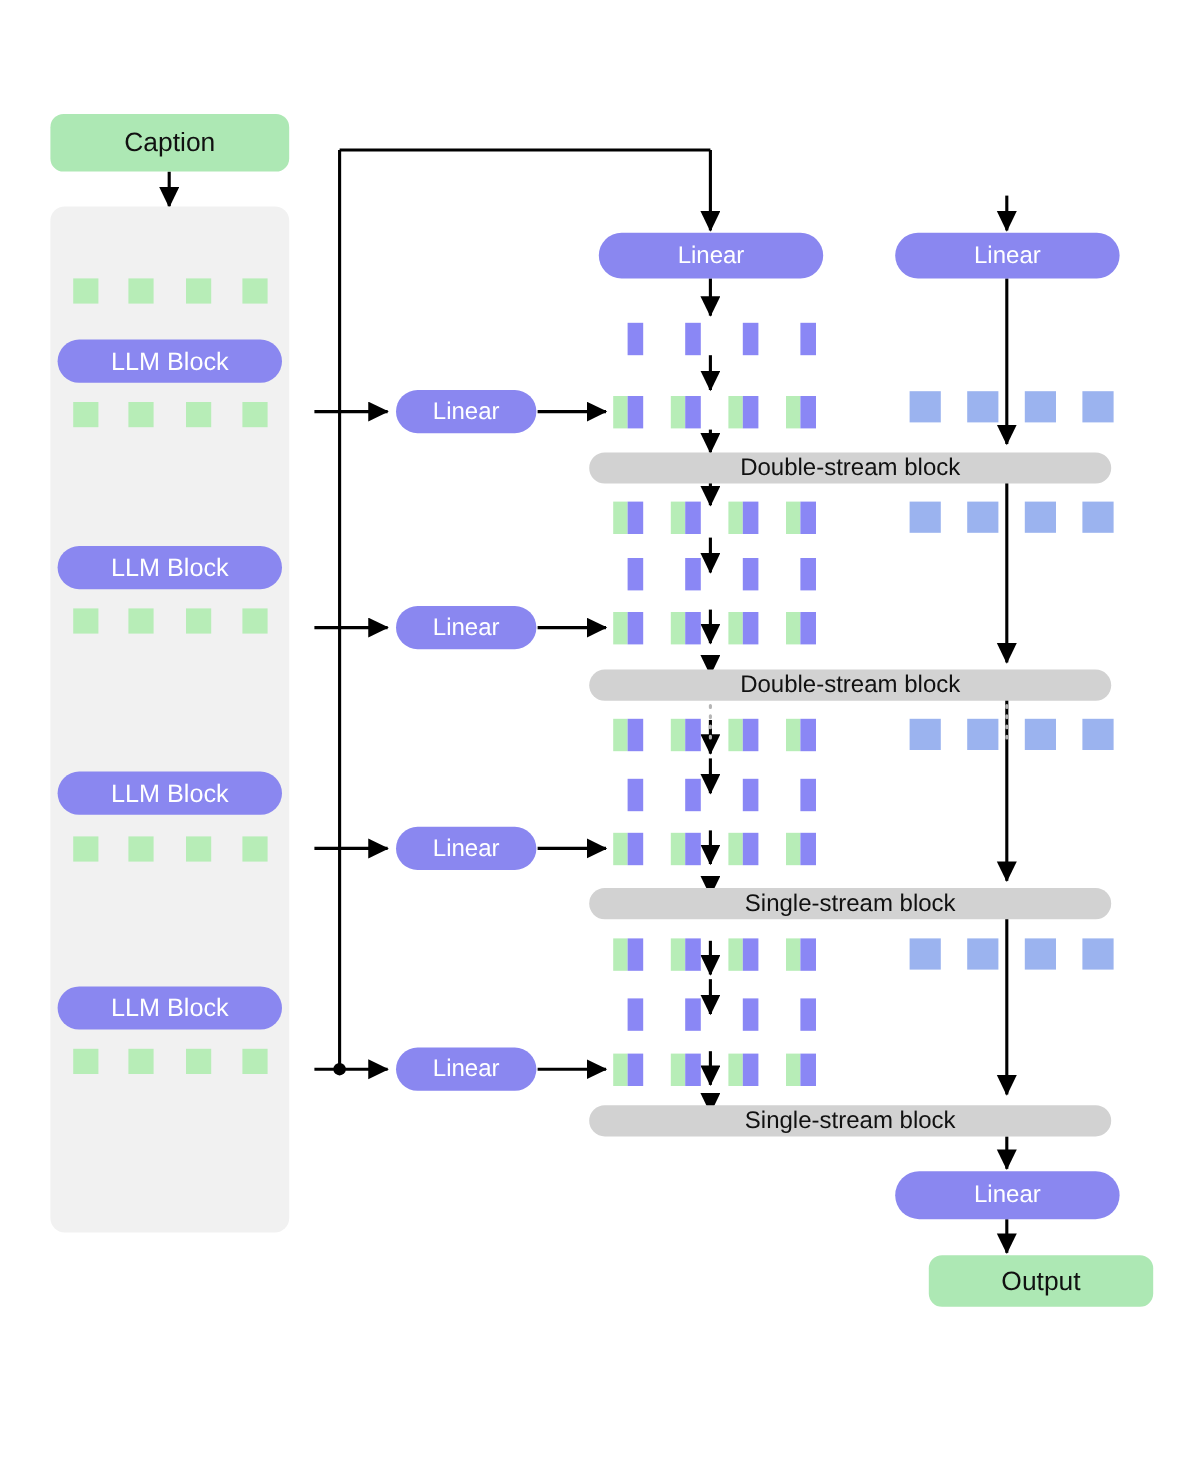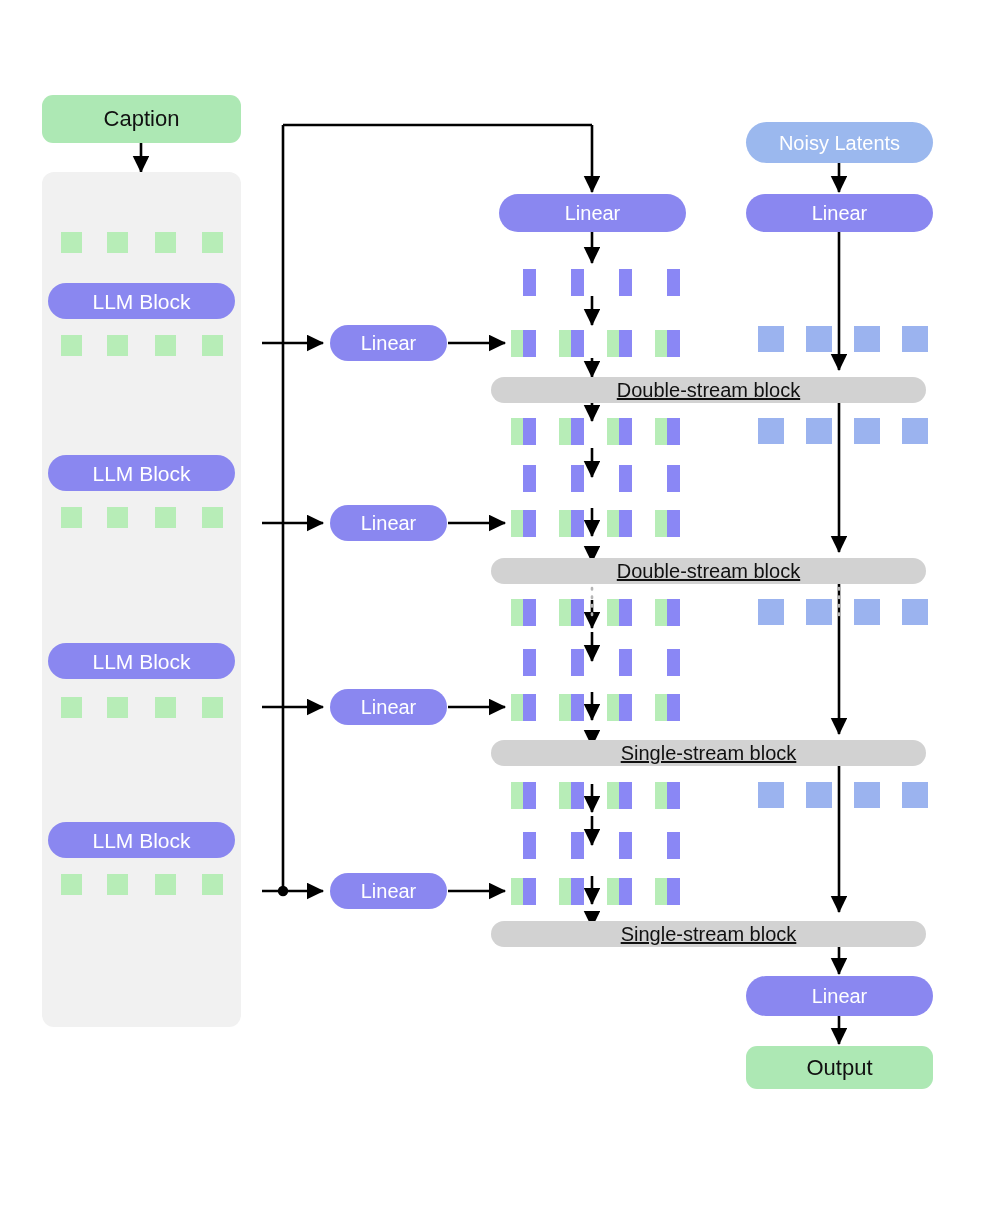--- a/index.html
+++ b/index.html
@@ -6,27 +6,27 @@
   body{width:997px;height:1218px;position:relative;
        font-family:"Liberation Sans","DejaVu Sans",sans-serif;
        -webkit-font-smoothing:antialiased;}
   #stage{position:absolute;left:0;top:0;width:997px;height:1218px;overflow:hidden;background:#fff;}
   svg#wires{position:absolute;left:0;top:0;width:997px;height:1218px;pointer-events:none;}
 
   .node{position:absolute;box-sizing:border-box;display:flex;align-items:center;
         justify-content:center;text-align:left;line-height:1;}
 
   .caption-box{background:#ade8b4;color:#111111;font-size:22px;border-radius:11px;}
-  .output-box{background:#ade8b4;color:#111111;font-size:22px;border-radius:11px;}
+  .output-box{background:#ade8b4;color:#111111;font-size:22px;border-radius:11px;margin-left:28px;}
   .llmpanel{background:#f1f1f1;border-radius:12px;}
   .llm-label{color:#111111;font-size:22px;background:transparent;}
   .llmblock{background:#8a87f0;color:#ffffff;font-size:21px;border-radius:999px;}
   .linear{background:#8a87f0;color:#ffffff;font-size:20px;border-radius:999px;}
   .latents{background:#9bb8ee;color:#ffffff;font-size:20px;border-radius:999px;}
-  .streamblock{background:#d2d2d2;color:#111111;font-size:20px;border-radius:999px;text-decoration:underline;}
+  .streamblock{background:#d2d2d2;color:#111111;font-size:20px;border-radius:999px;}
 
   .tok{position:absolute;}
   .tok-green{background:#b7edb7;}
   .tok-purple{background:#8a87f5;}
   .tok-blue{background:#9bb3ef;}
   .tokpair{position:absolute;display:flex;}
   .tokpair > i{display:block;height:100%;}
   .tokpair > i.g{background:#b7edb7;}
   .tokpair > i.p{background:#8a87f5;}
 </style>
@@ -325,21 +325,20 @@
         <i class="p" style="width:13px"></i>
       </span>
     <span class="tokpair" style="left:655px;top:878px;width:25px;height:27px;">
         <i class="g" style="width:12px"></i>
         <i class="p" style="width:13px"></i>
       </span>
   </div>
 
   <div class="node streamblock" style="left:491px;top:921px;width:435px;height:26px;">Single-stream block</div>
 
-  <div class="node latents" style="left:746px;top:122px;width:187px;height:41px;">Noisy Latents</div>
 
   <div class="node linear" style="left:746px;top:194px;width:187px;height:38px;">Linear</div>
 
   <div>
     <span class="tok tok-blue" style="left:758px;top:326px;width:26px;height:26px;"></span>
     <span class="tok tok-blue" style="left:806px;top:326px;width:26px;height:26px;"></span>
     <span class="tok tok-blue" style="left:854px;top:326px;width:26px;height:26px;"></span>
     <span class="tok tok-blue" style="left:902px;top:326px;width:26px;height:26px;"></span>
   </div>
 

